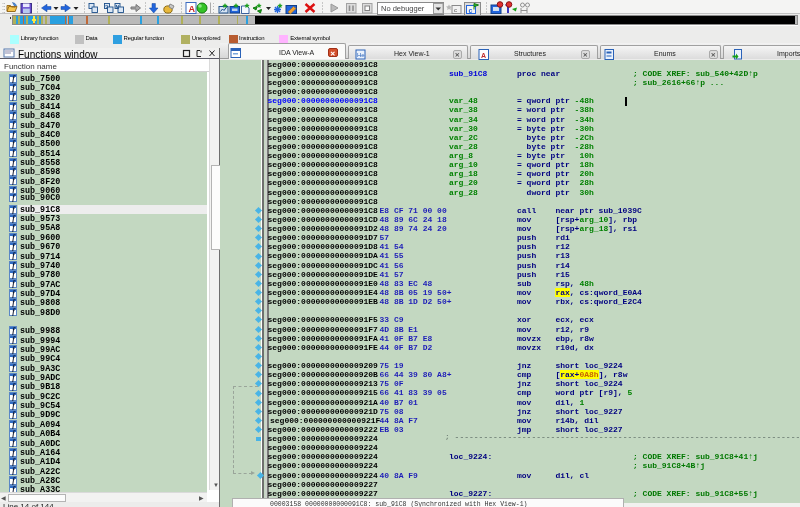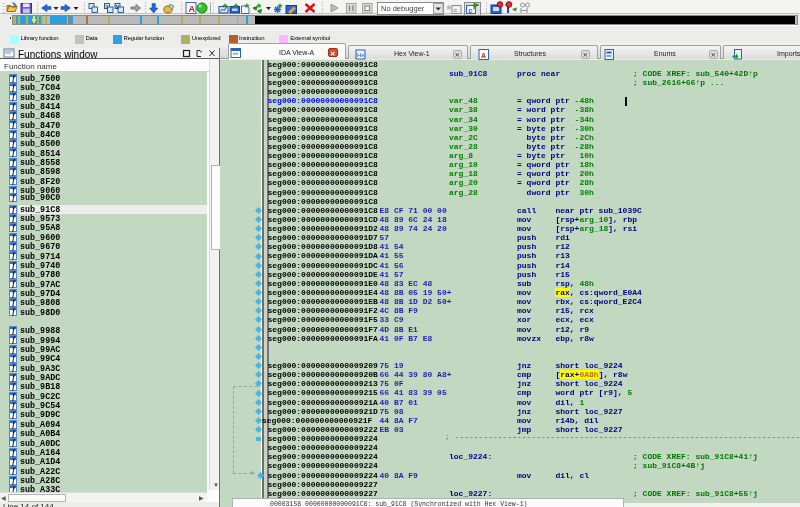--- a/index.html
+++ b/index.html
@@ -395,31 +395,31 @@
   <div class="ln" style="top:155.4px"><s class="a" style="left:47.5px">seg000:00000000000091CD</s><s class="by" style="left:159.5px">48 89 6C 24 18</s><s class="mo" style="left:297px"><i>mov</i>     [rsp+<em>arg_10</em>], rbp</s></div>
   <div class="ln" style="top:164.5px"><s class="a" style="left:47.5px">seg000:00000000000091D2</s><s class="by" style="left:159.5px">48 89 74 24 20</s><s class="mo" style="left:297px"><i>mov</i>     [rsp+<em>arg_18</em>], rsi</s></div>
   <div class="ln" style="top:173.7px"><s class="a" style="left:47.5px">seg000:00000000000091D7</s><s class="by" style="left:159.5px">57</s><s class="mo" style="left:297px"><i>push</i>    rdi</s></div>
   <div class="ln" style="top:182.8px"><s class="a" style="left:47.5px">seg000:00000000000091D8</s><s class="by" style="left:159.5px">41 54</s><s class="mo" style="left:297px"><i>push</i>    r12</s></div>
   <div class="ln" style="top:191.9px"><s class="a" style="left:47.5px">seg000:00000000000091DA</s><s class="by" style="left:159.5px">41 55</s><s class="mo" style="left:297px"><i>push</i>    r13</s></div>
   <div class="ln" style="top:201.1px"><s class="a" style="left:47.5px">seg000:00000000000091DC</s><s class="by" style="left:159.5px">41 56</s><s class="mo" style="left:297px"><i>push</i>    r14</s></div>
   <div class="ln" style="top:210.2px"><s class="a" style="left:47.5px">seg000:00000000000091DE</s><s class="by" style="left:159.5px">41 57</s><s class="mo" style="left:297px"><i>push</i>    r15</s></div>
   <div class="ln" style="top:219.3px"><s class="a" style="left:47.5px">seg000:00000000000091E0</s><s class="by" style="left:159.5px">48 83 EC 48</s><s class="mo" style="left:297px"><i>sub</i>     rsp, <em>48h</em></s></div>
   <div class="ln" style="top:228.4px"><s class="a" style="left:47.5px">seg000:00000000000091E4</s><s class="by" style="left:159.5px">48 8B 05 19 50+</s><s class="mo" style="left:297px"><i>mov</i>     <u>rax</u>, cs:qword_E0A4</s></div>
   <div class="ln" style="top:237.6px"><s class="a" style="left:47.5px">seg000:00000000000091EB</s><s class="by" style="left:159.5px">48 8B 1D D2 50+</s><s class="mo" style="left:297px"><i>mov</i>     rbx, cs:qword_E2C4</s></div>
-  <div class="ln" style="top:246.7px"><s class="a" style="left:47.5px">seg000:00000000000091F2</s><s class="by" style="left:159.5px">4C 8B F9</s><s class="mo" style="left:297px"><i>mov</i>     r15, rcx</s></div>
   <div class="ln" style="top:255.8px"><s class="a" style="left:47.5px">seg000:00000000000091F5</s><s class="by" style="left:159.5px">33 C9</s><s class="mo" style="left:297px"><i>xor</i>     ecx, ecx</s></div>
   <div class="ln" style="top:265.0px"><s class="a" style="left:47.5px">seg000:00000000000091F7</s><s class="by" style="left:159.5px">4D 8B E1</s><s class="mo" style="left:297px"><i>mov</i>     r12, r9</s></div>
   <div class="ln" style="top:274.1px"><s class="a" style="left:47.5px">seg000:00000000000091FA</s><s class="by" style="left:159.5px">41 0F B7 E8</s><s class="mo" style="left:297px"><i>movzx</i>   ebp, r8w</s></div>
+  <div class="ln" style="top:283.2px"><s class="a" style="left:47.5px">seg000:00000000000091FE</s><s class="by" style="left:159.5px">44 0F B7 D2</s><s class="mo" style="left:297px"><i>movzx</i>   r10d, dx</s></div>
   <div class="ln" style="top:301.5px"><s class="a" style="left:47.5px">seg000:0000000000009209</s><s class="by" style="left:159.5px">75 19</s><s class="mo" style="left:297px"><i>jnz</i>     short loc_9224</s></div>
   <div class="ln" style="top:310.6px"><s class="a" style="left:47.5px">seg000:000000000000920B</s><s class="by" style="left:159.5px">66 44 39 80 A8+</s><s class="mo" style="left:297px"><i>cmp</i>     [<u>rax+<v>0A8h</v></u>], r8w</s></div>
   <div class="ln" style="top:319.8px"><s class="a" style="left:47.5px">seg000:0000000000009213</s><s class="by" style="left:159.5px">75 0F</s><s class="mo" style="left:297px"><i>jnz</i>     short loc_9224</s></div>
   <div class="ln" style="top:328.9px"><s class="a" style="left:47.5px">seg000:0000000000009215</s><s class="by" style="left:159.5px">66 41 83 39 05</s><s class="mo" style="left:297px"><i>cmp</i>     word ptr [r9], <em>5</em></s></div>
   <div class="ln" style="top:338.0px"><s class="a" style="left:47.5px">seg000:000000000000921A</s><s class="by" style="left:159.5px">40 B7 01</s><s class="mo" style="left:297px"><i>mov</i>     dil, <em>1</em></s></div>
   <div class="ln" style="top:347.1px"><s class="a" style="left:47.5px">seg000:000000000000921D</s><s class="by" style="left:159.5px">75 08</s><s class="mo" style="left:297px"><i>jnz</i>     short loc_9227</s></div>
-  <div class="ln" style="top:356.3px"><s class="a" style="left:42px">seg000:000000000000921F</s><s class="by" style="left:159.5px">44 8A F7</s><s class="mo" style="left:297px"><i>mov</i>     r14b, dil</s></div>
+  <div class="ln" style="top:356.3px"><s class="a" style="left:50px">seg000:000000000000921F</s><s class="by" style="left:159.5px">44 8A F7</s><s class="mo" style="left:297px"><i>mov</i>     r14b, dil</s></div>
   <div class="ln" style="top:365.4px"><s class="a" style="left:47.5px">seg000:0000000000009222</s><s class="by" style="left:159.5px">EB 03</s><s class="mo" style="left:297px"><i>jmp</i>     short loc_9227</s></div>
   <div class="ln" style="top:374.5px"><s class="a" style="left:47.5px">seg000:0000000000009224</s></div>
   <div class="ln" style="top:383.7px"><s class="a" style="left:47.5px">seg000:0000000000009224</s></div>
   <div class="ln" style="top:392.8px"><s class="a" style="left:47.5px">seg000:0000000000009224</s><s style="left:229px;color:#000080">loc_9224:</s><s class="cm" style="left:413px">; CODE XREF: sub_91C8+41↑j</s></div>
   <div class="ln" style="top:401.9px"><s class="a" style="left:47.5px">seg000:0000000000009224</s><s class="cm" style="left:413px">; sub_91C8+4B↑j</s></div>
   <div class="ln" style="top:411.1px"><s class="a" style="left:47.5px">seg000:0000000000009224</s><s class="by" style="left:159.5px">40 8A F9</s><s class="mo" style="left:297px"><i>mov</i>     dil, cl</s></div>
   <div class="ln" style="top:420.2px"><s class="a" style="left:47.5px">seg000:0000000000009227</s></div>
   <div class="ln" style="top:429.3px"><s class="a" style="left:47.5px">seg000:0000000000009227</s><s style="left:229px;color:#000080">loc_9227:</s><s class="cm" style="left:413px">; CODE XREF: sub_91C8+55↑j</s></div>
   <div class="ln" style="top:372.1px"><s class="cm" style="left:225px;color:#76867b">; ---------------------------------------------------------------------------</s></div>
   <b class="di" style="top:148.4px"></b>

